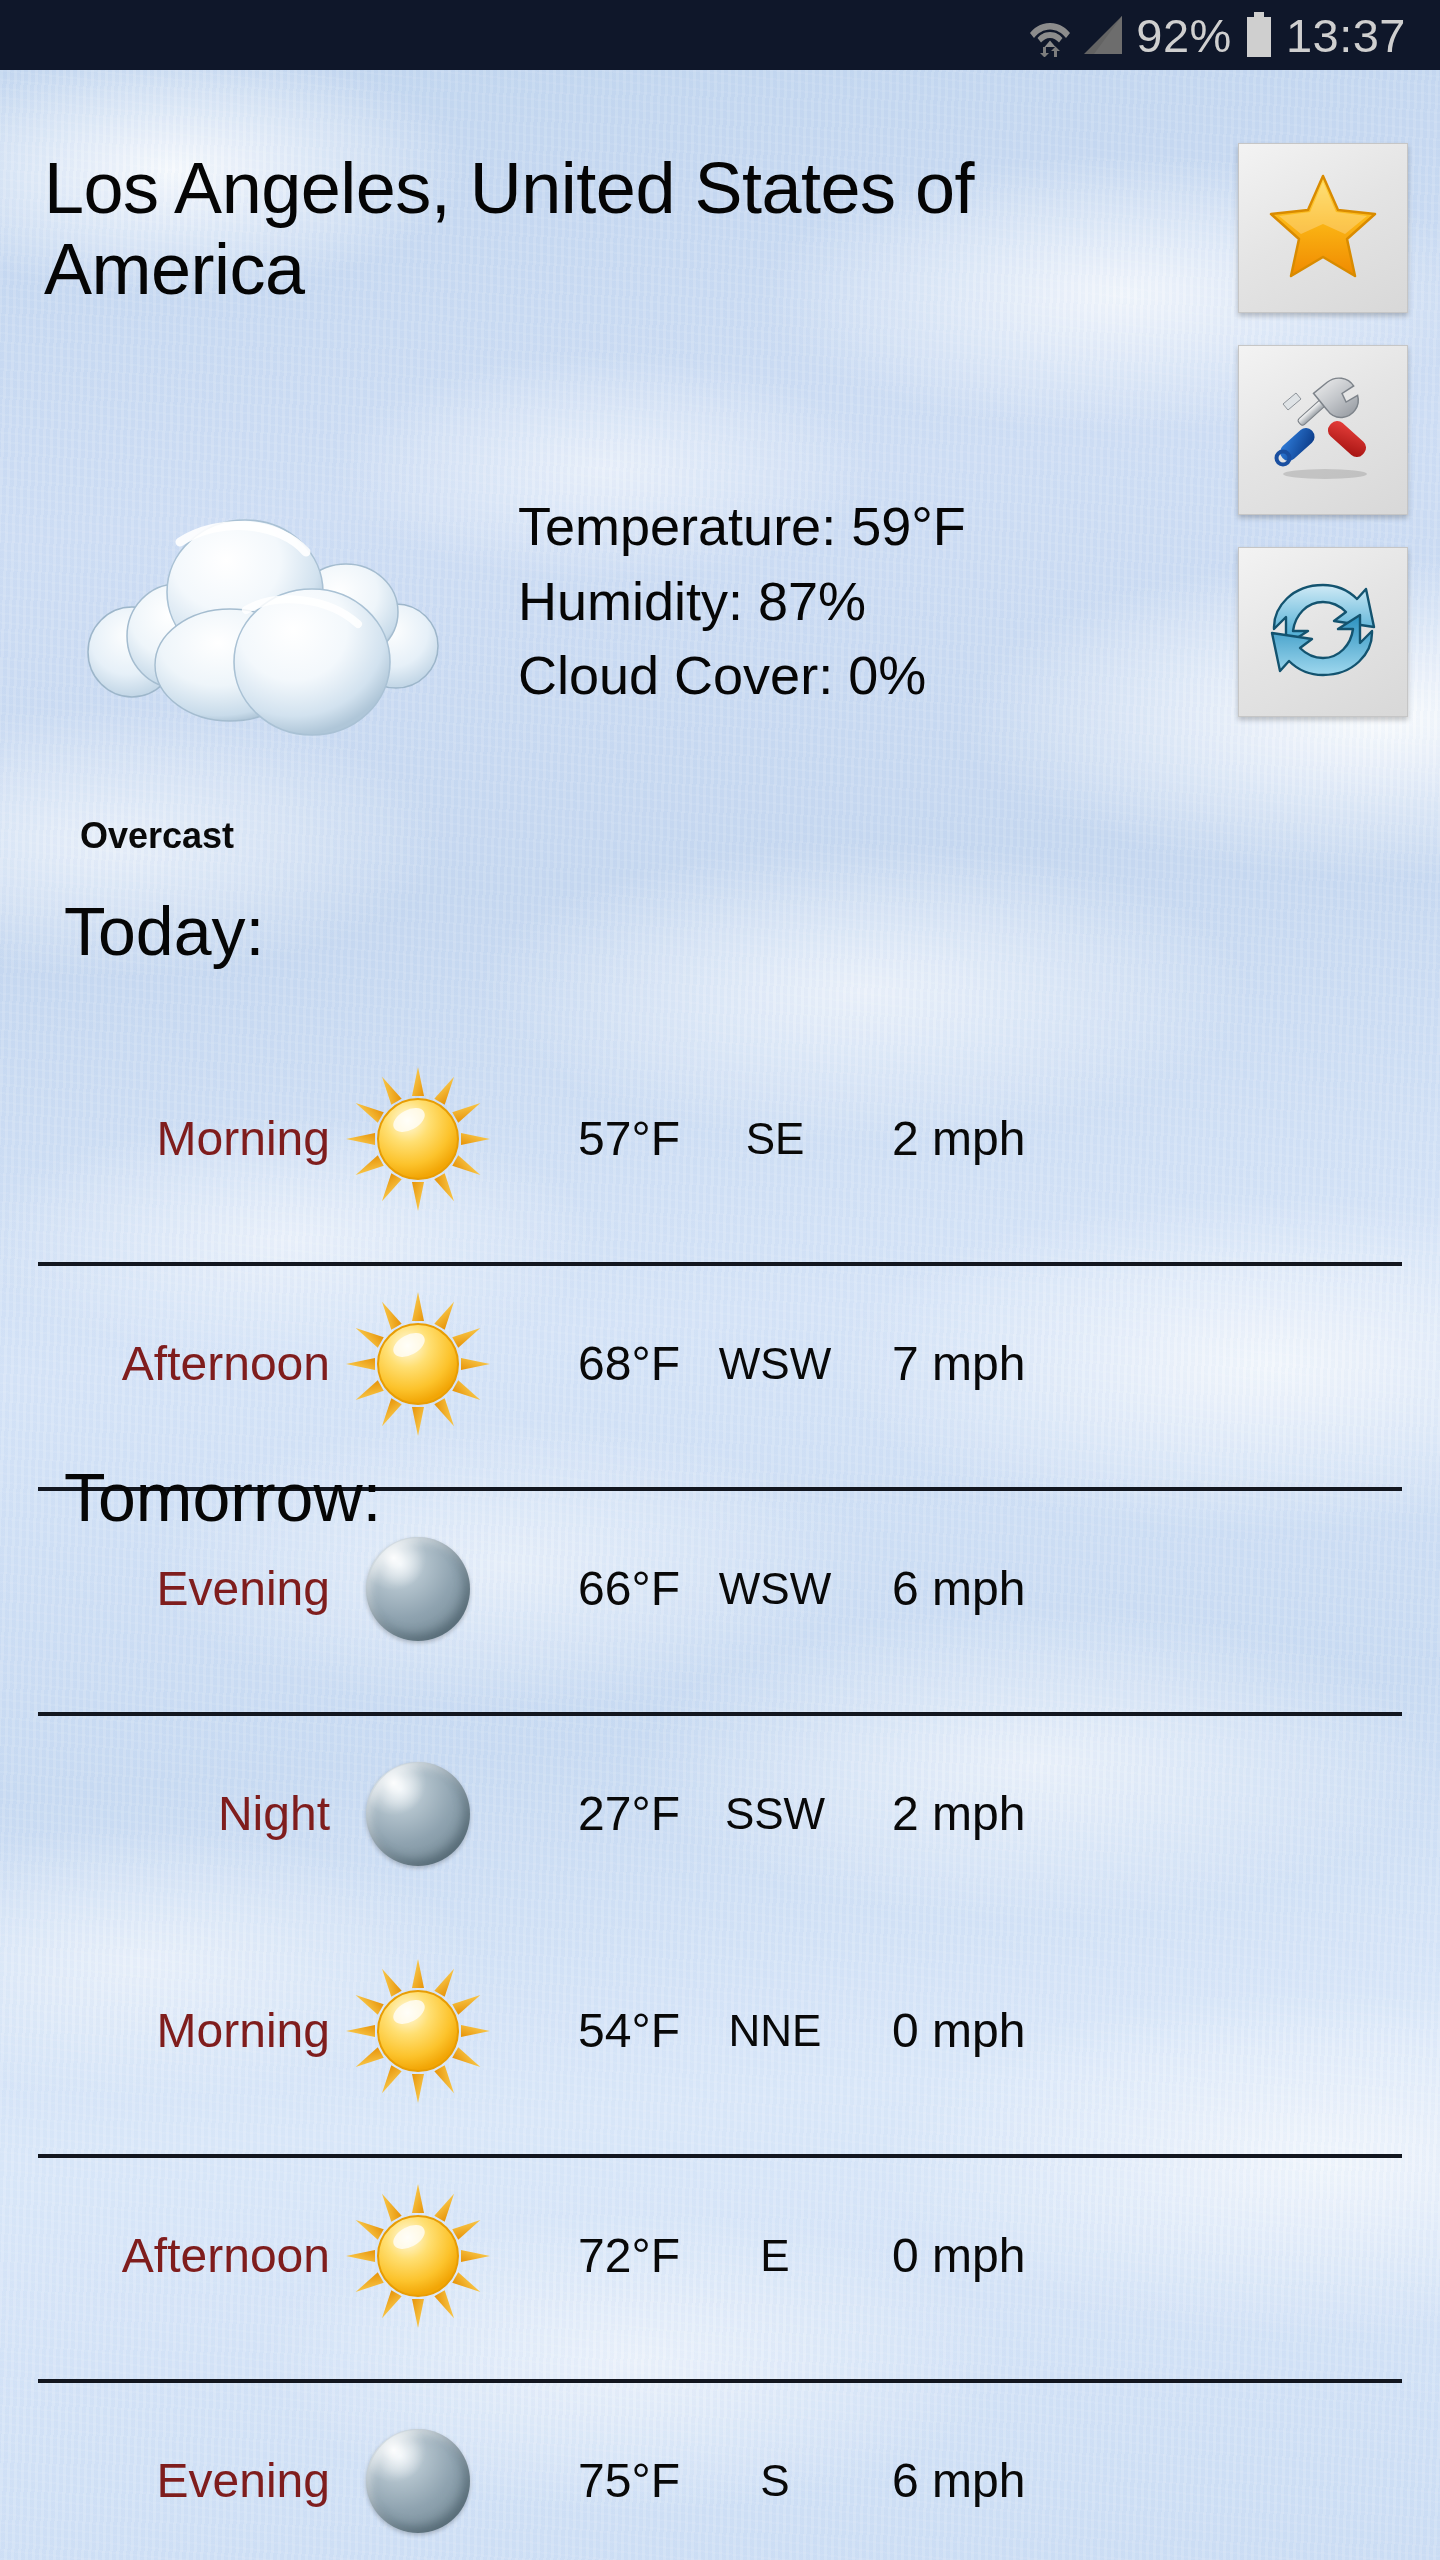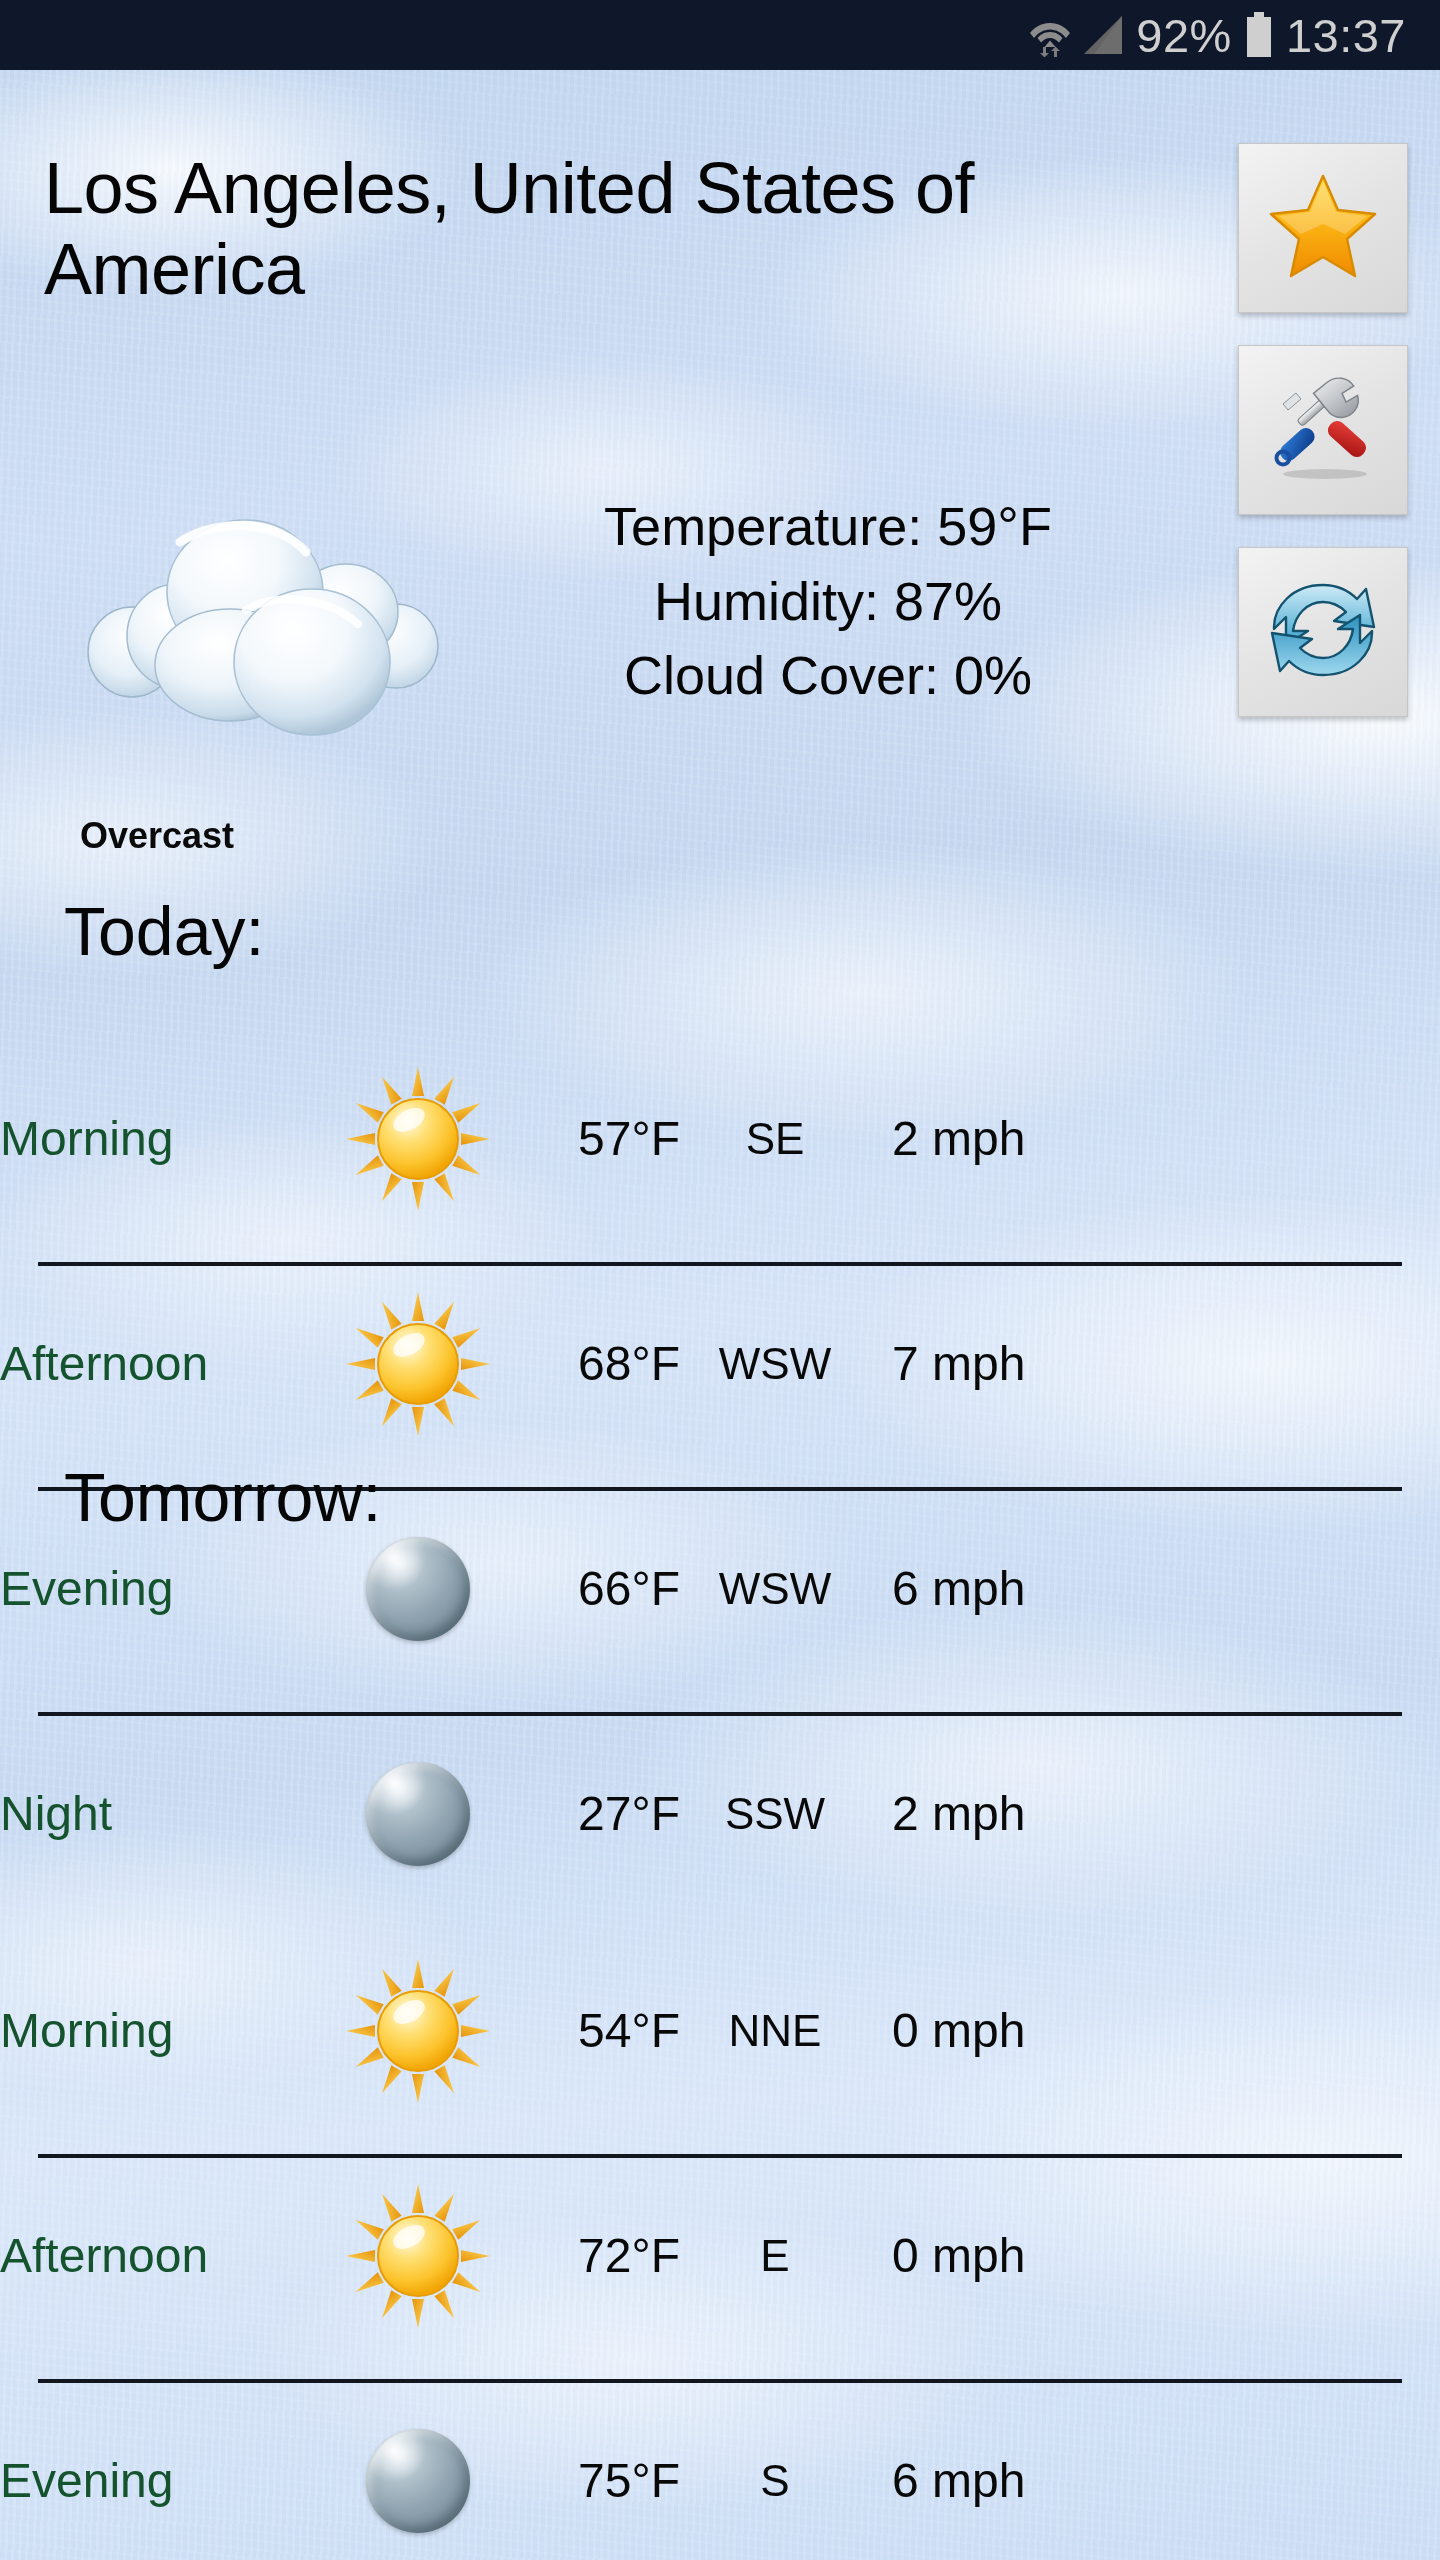--- a/index.html
+++ b/index.html
@@ -72,36 +72,36 @@
   
   #cloud-wrap{ position:absolute; left:80px; top:430px; width:380px; height:300px; }
   #cloud-label{
     position:absolute; left:80px; top:745px; width:380px; 
     font-size:36px; font-weight:bold; color:#0a0a0a;
   }
   #conditions{
     position:absolute; left:518px; top:425px; width:620px;
     font-size:54px; line-height:1.16; color:#060606;
   }
-  #conditions div{ margin-bottom:12px;text-align:center; }
+  #conditions div{ margin-bottom:12px; }
 
   
   .section-title{
     position:absolute; left:64px; font-size:68px; color:#060606; font-weight:400;
   }
   #today-title{ top:822px; }
   #tomorrow-title{ top:1388px; }
 
   
   .frow{
     position:absolute; left:0; width:1440px; height:173px;
     display:flex; align-items:center;
   }
   .fr-period{
-    width:330px; text-align:left; font-size:48px; color:#14532d;
+    width:330px; text-align:right; font-size:48px; color:#7f1d1d;
     flex:0 0 330px;
   }
   .fr-icon{ flex:0 0 175px; display:flex; align-items:center; justify-content:center; height:160px; }
   .fr-temp{ flex:0 0 175px; text-align:right; font-size:48px; color:#090909; }
   .fr-dir{ flex:0 0 190px; text-align:center; font-size:44px; color:#090909; }
   .fr-wind{ flex:0 0 230px; text-align:left; padding-left:22px; font-size:48px; color:#090909; }
 
   .divider{
     position:absolute; left:38px; width:1364px; height:4px;
     background:#12161f;

